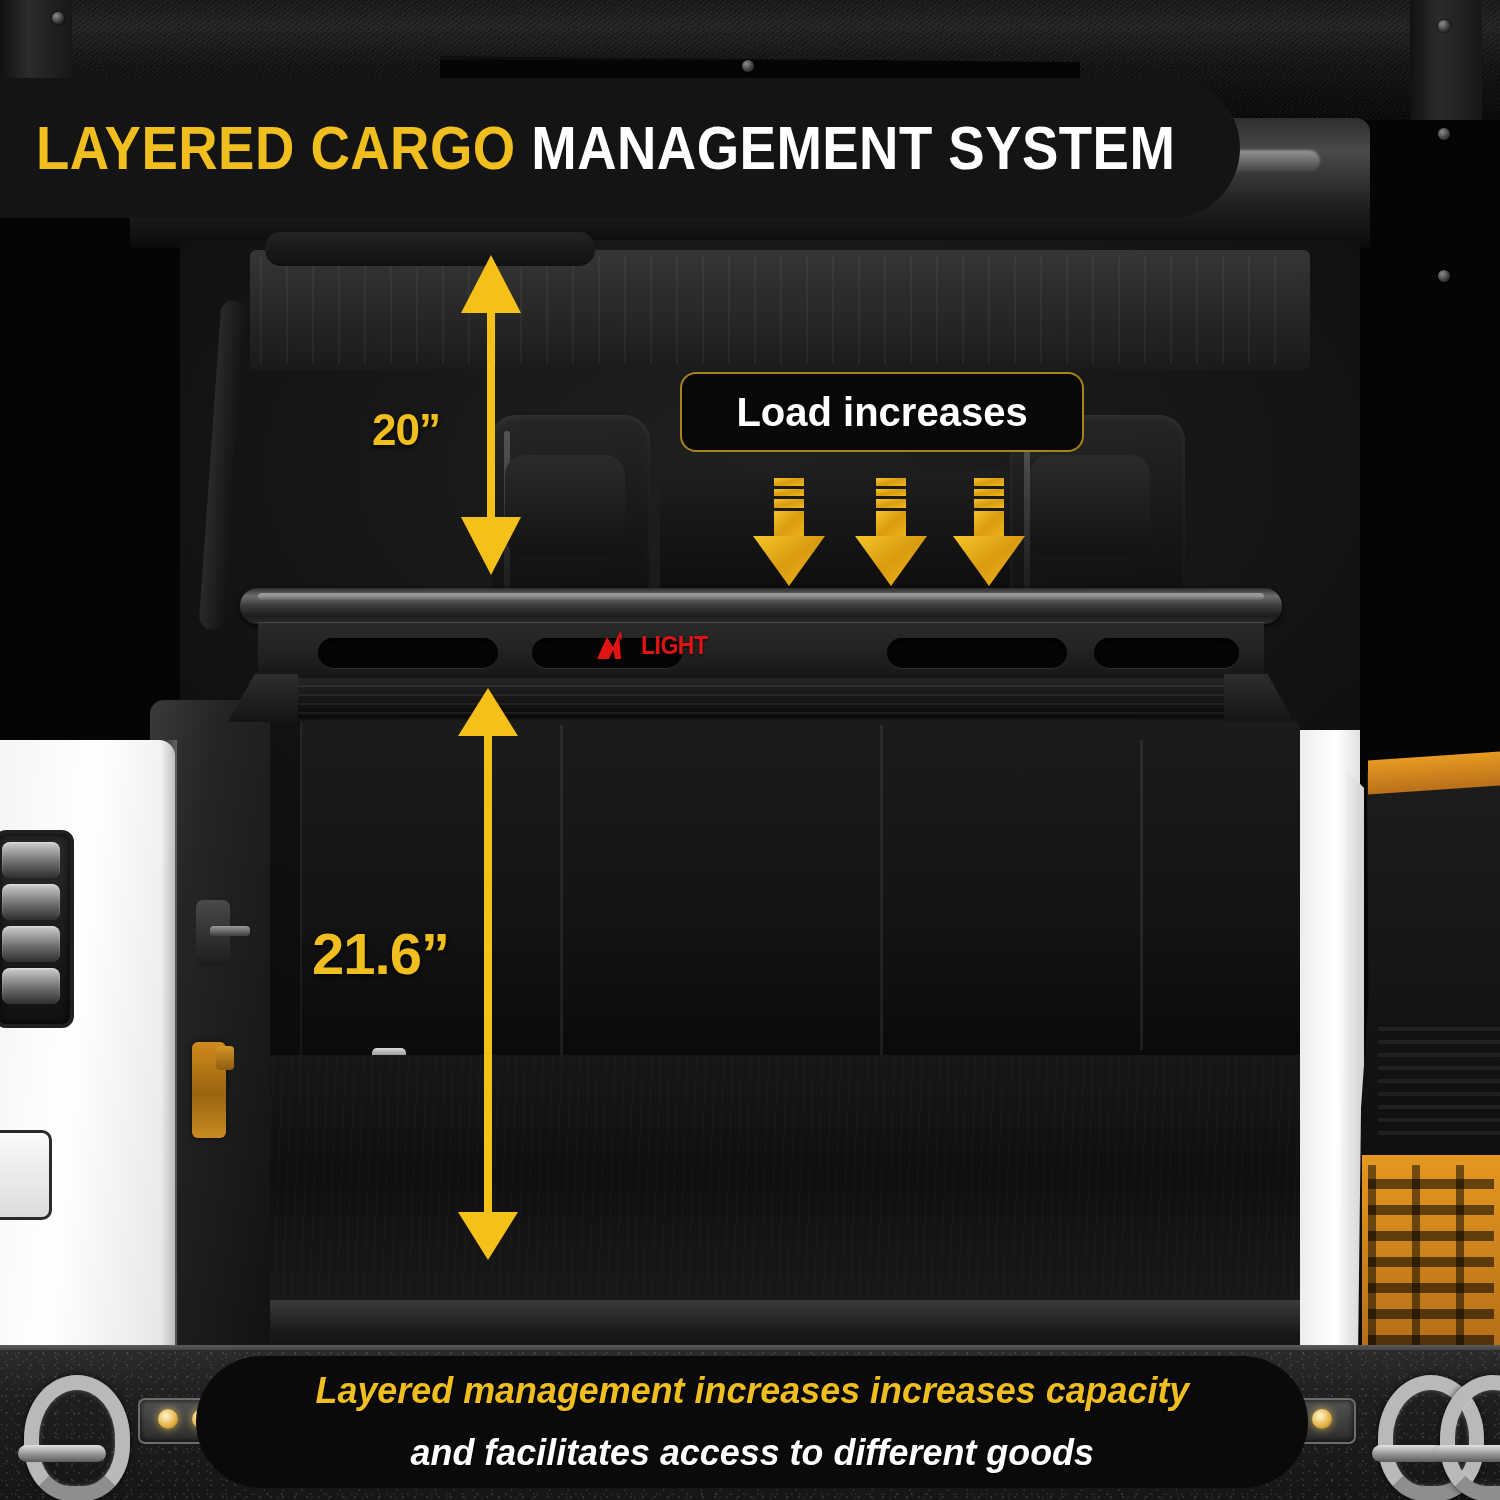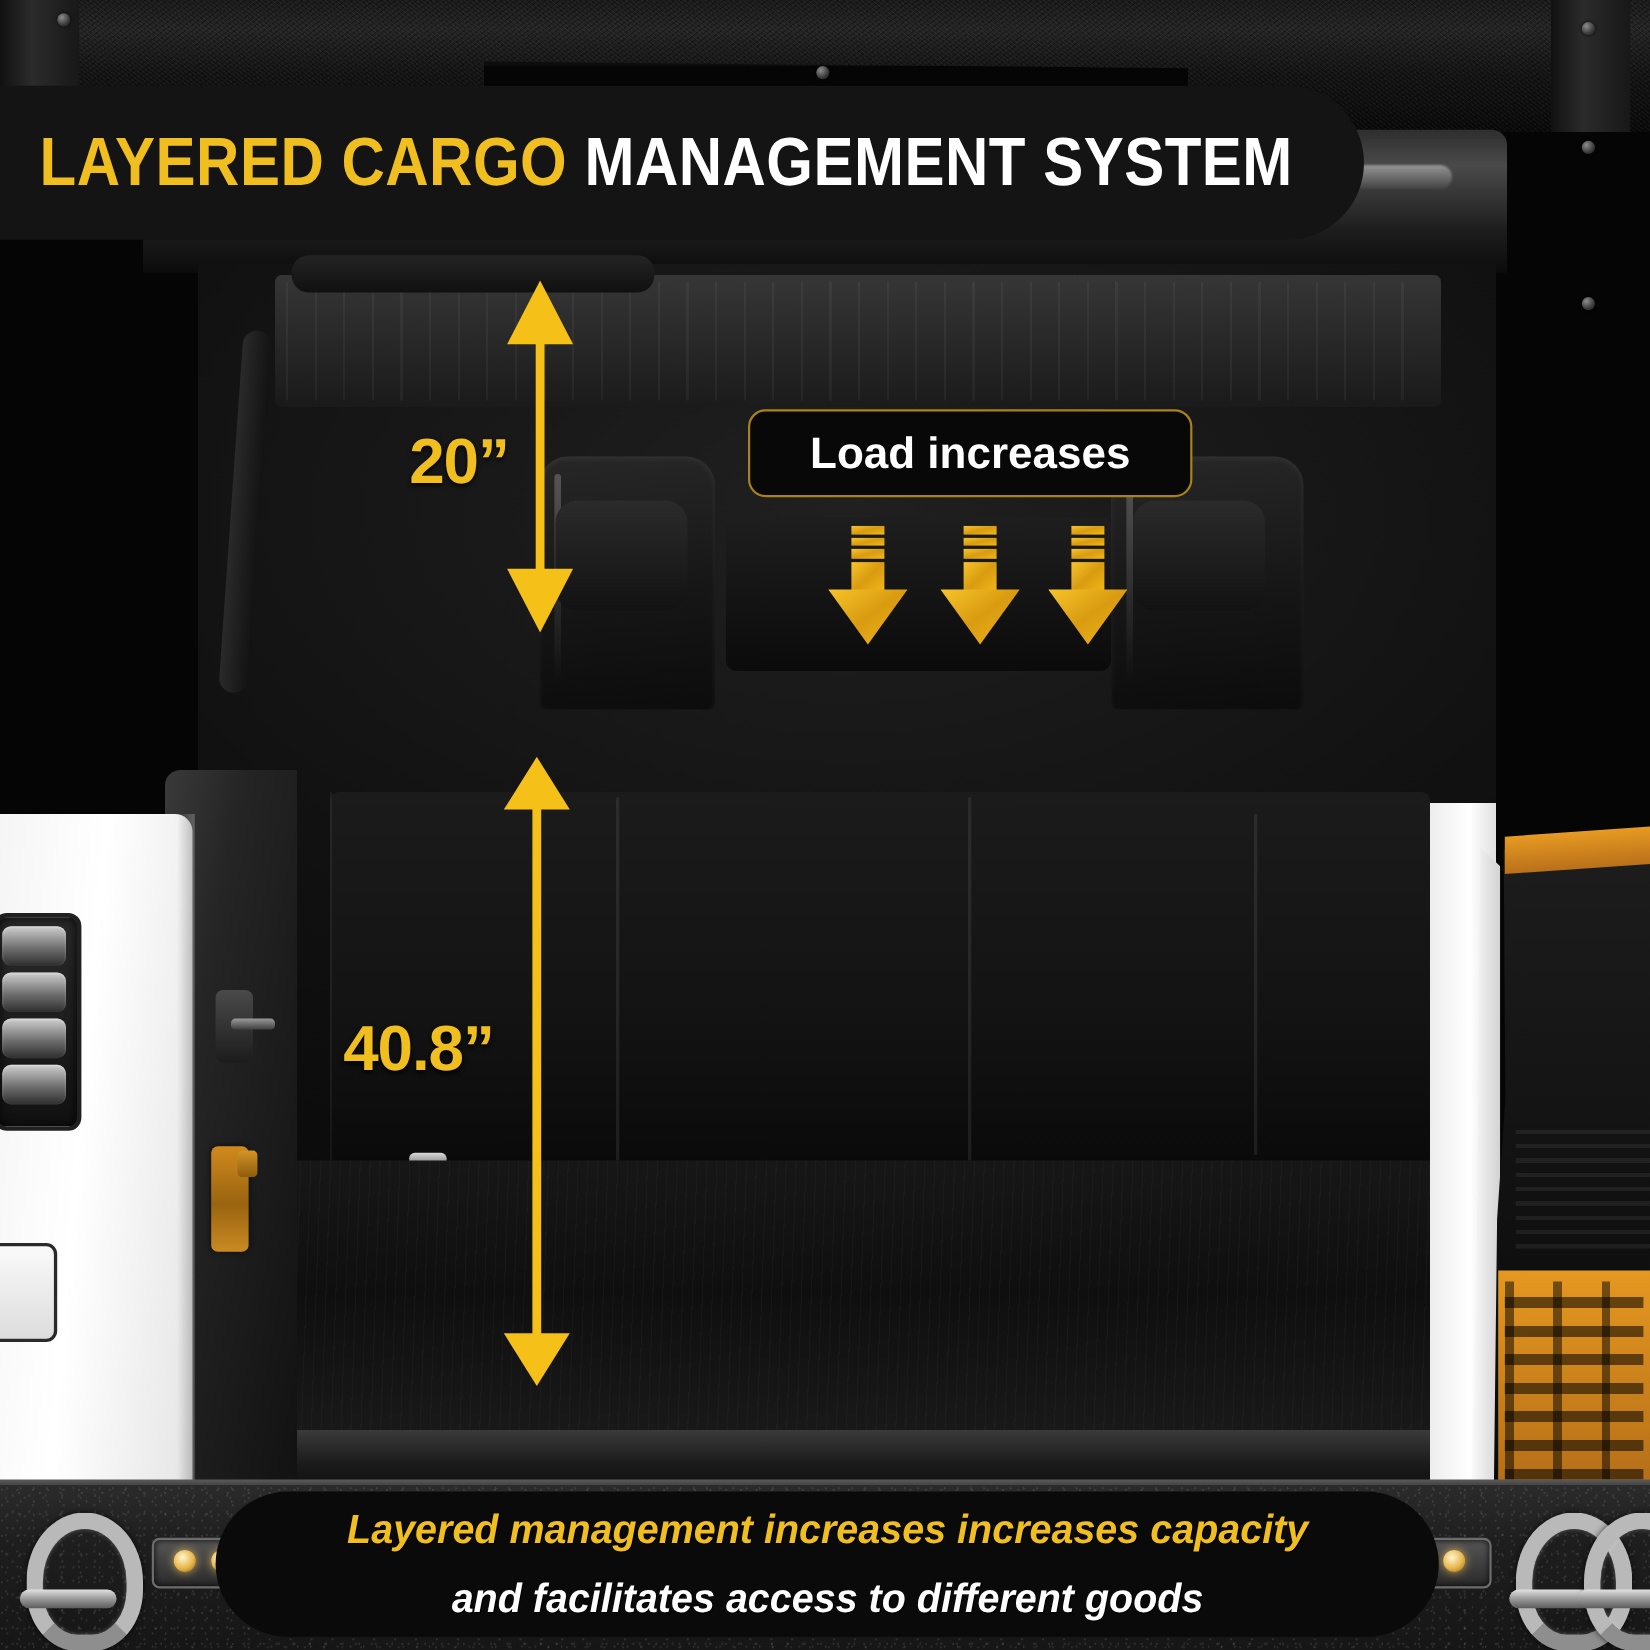--- a/index.html
+++ b/index.html
@@ -381,21 +381,21 @@
   
   .dim-arrow{position:absolute;}
   .dim-label{
     position:absolute;
     color:#F0BE1E;font-weight:bold;
     font-family:"Liberation Sans", sans-serif;
     text-shadow:0 2px 5px rgba(0,0,0,.95);
     letter-spacing:-1px;
     white-space:nowrap;
   }
-  .dim-label.d20{left:372px;top:386px;font-size:58px;}
+  .dim-label.d20{left:372px;top:405px;font-size:44px;}
   .dim-label.d216{left:312px;top:920px;font-size:58px;}
 
   
   .caption{
     position:absolute;left:196px;top:1356px;width:1112px;height:132px;
     background:#0a0a0a;border-radius:66px;
     display:flex;flex-direction:column;align-items:center;justify-content:center;
     gap:20px;
   }
   .caption .c1{
@@ -489,20 +489,41 @@
       <div class="pin"></div>
     </div>
     <div class="bumper-led" style="left:138px;">
       <i style="left:18px;"></i>
       <i style="left:52px;"></i>
     </div>
     <div class="bumper-led" style="left:1290px;width:62px;">
       <i style="left:20px;"></i>
     </div>
 
+    <div class="shelf">
+      <div class="shelf-rail"></div>
+      <div class="shelf-face"></div>
+      <div class="slot" style="left:86px;width:180px;"></div>
+      <div class="slot" style="left:300px;width:150px;"></div>
+      <div class="slot" style="left:655px;width:180px;"></div>
+      <div class="slot" style="left:862px;width:145px;"></div>
+      <div class="shelf-deck"></div>
+      <div class="bracket l"></div>
+      <div class="bracket r"></div>
+
+      <div class="nilight">
+        <span>
+          <svg class="mark" viewBox="0 0 40 30" aria-hidden="true">
+            <polygon points="1,29 11,7 17,17 23,3 25,29 19,29 17,20 13,29" fill="#e11414"></polygon>
+            <polygon points="24,0 26,6 25,11 23,6" fill="#e11414"></polygon>
+          </svg>
+        </span>
+        <span class="word">LIGHT</span>
+      </div>
+    </div>
 
   </div>
 
   <div class="title-banner">
     <div class="t">
       <span class="hl">LAYERED CARGO</span>
       <span class="wh">MANAGEMENT SYSTEM</span>
     </div>
   </div>
 
@@ -511,21 +532,21 @@
     <rect x="32" y="52" width="8" height="218" fill="#F5C018"></rect>
     <polygon points="36,320 66,262 6,262" fill="#F5C018"></polygon>
   </svg>
   <div class="dim-label d20">20”</div>
 
   <svg class="dim-arrow" style="left:452px;top:688px;" width="72" height="572" viewBox="0 0 72 572">
     <polygon points="36,0 66,48 6,48" fill="#F5C018"></polygon>
     <rect x="32" y="42" width="8" height="490" fill="#F5C018"></rect>
     <polygon points="36,572 66,524 6,524" fill="#F5C018"></polygon>
   </svg>
-  <div class="dim-label d216">40.8”</div>
+  <div class="dim-label d216">21.6”</div>
 
   <svg class="load-arrow" style="left:751px;top:478px;" viewBox="0 0 76 110">
     <defs>
       <linearGradient id="la" x1="0" y1="0" x2="1" y2="1">
         <stop offset="0%" stop-color="#F6C42A"></stop>
           <stop offset="50%" stop-color="#D99B10"></stop>
           <stop offset="100%" stop-color="#F2B81C"></stop>
       </linearGradient>
     </defs>
     <rect x="23" y="0" width="30" height="8" fill="url(#la)"></rect>

